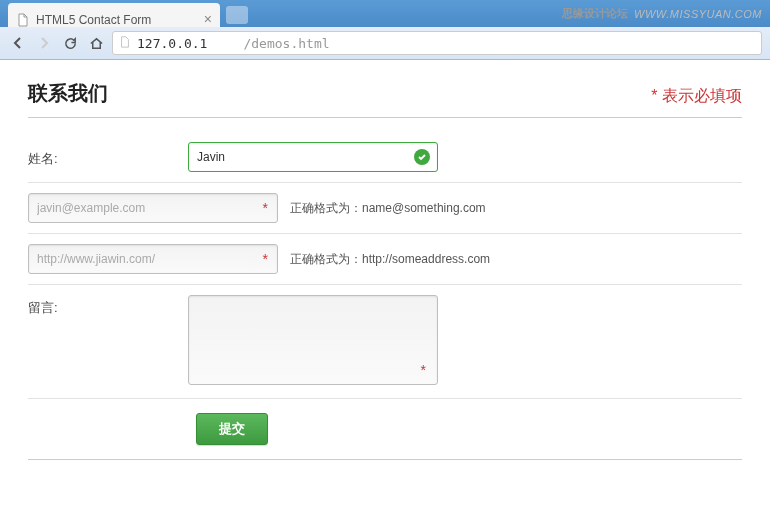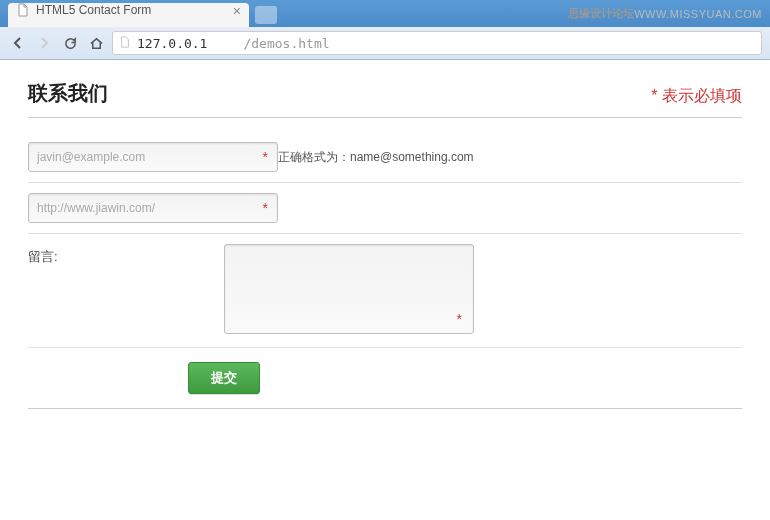--- a/index.html
+++ b/index.html
@@ -1,51 +1,51 @@
 <!DOCTYPE html>
 <html><head>
 <meta charset="utf-8">
 <style>
 *{margin:0;padding:0;box-sizing:border-box;}
 body{font-family:"Microsoft YaHei",SimSun,Arial,sans-serif;font-size:13px;color:#333;background:#fff;width:770px;height:520px;overflow:hidden;position:relative;}
 .browser-chrome{background:linear-gradient(to bottom,#eef3fa 0%,#d8e5f5 100%);border-bottom:1px solid #a8b8cc;}
 .tab-bar{height:27px;background:linear-gradient(to bottom,#5b9bd5 0%,#4a8bc8 100%);display:flex;align-items:flex-end;padding-left:8px;position:relative;}
-.tab{background:#f5f5f5;height:24px;width:241px;display:flex;align-items:flex-start;padding:0 8px;border-radius:4px 4px 0 0;font-size:12px;color:#555;position:relative;}
+.tab{background:#f5f5f5;height:24px;width:212px;display:flex;align-items:flex-end;padding:0 8px;border-radius:4px 4px 0 0;font-size:12px;color:#555;position:relative;}
 .tab .favicon{width:14px;height:14px;margin-right:6px;display:inline-flex;align-items:center;justify-content:center;}
 .tab .close{margin-left:auto;font-family:Arial;color:#888;font-size:14px;}
 .new-tab{width:22px;height:18px;background:rgba(255,255,255,0.4);margin-left:6px;margin-bottom:3px;border-radius:3px;}
 .toolbar{height:32px;display:flex;align-items:center;padding:0 8px;gap:6px;}
 .nav-btn{width:20px;height:20px;display:flex;align-items:center;justify-content:center;color:#555;font-size:16px;}
 .nav-btn.disabled{color:#bbb;}
 .url-bar{flex:1;height:24px;background:#fff;border:1px solid #ccc;border-radius:3px;display:flex;align-items:center;padding:0 6px;font-family:monospace;font-size:13px;color:#333;}
 .url-bar .file-icon{margin-right:6px;color:#999;}
 .url-host{color:#333;}
 .url-path{color:#999;margin-left:36px;}
-.watermark{position:absolute;right:8px;top:6px;font-size:11px;color:#888;display:flex;align-items:center;gap:0;}
+.watermark{position:absolute;right:8px;top:6px;font-size:11px;color:#888;display:flex;align-items:center;gap:6px;}
 .watermark .cn{font-weight:bold;color:#999;}
-.watermark .en{color:#bbb;letter-spacing:0.5px;}
+.watermark .en{color:#bbb;letter-spacing:0.5px;font-style:italic;}
 .page{padding:20px 28px;}
 .page-header{display:flex;justify-content:space-between;align-items:flex-end;border-bottom:1px solid #ccc;padding-bottom:10px;margin-bottom:14px;}
 .page-title{font-size:20px;font-weight:bold;color:#222;text-align:right;}
 .required-note{color:#c33;font-size:16px;}
 .form-row{display:flex;align-items:center;padding:10px 0;border-bottom:1px solid #e2e2e2;}
-.form-row.tall{align-items:flex-start;gap:36px;}
+.form-row.tall{align-items:flex-start;}
 .form-label{width:160px;font-size:13px;color:#444;padding-top:4px;}
 .input-wrap{position:relative;width:250px;}
 .text-input{width:250px;height:30px;border:1px solid #bfbfbf;border-radius:3px;padding:0 28px 0 8px;font-size:12px;color:#555;background:linear-gradient(to bottom,#f3f3f3 0%,#fafafa 100%);box-shadow:inset 0 1px 2px rgba(0,0,0,0.08);}
 .text-input.valid{border:1px solid #3fa83f;background:#fff;color:#333;}
 .text-input::placeholder{color:#aaa;}
 .req-mark{position:absolute;right:10px;top:50%;transform:translateY(-50%);color:#c33;font-size:14px;}
 .check-badge{position:absolute;right:8px;top:50%;transform:translateY(-50%);width:16px;height:16px;background:#3fa83f;border-radius:50%;display:flex;align-items:center;justify-content:center;}
 .check-badge svg{width:10px;height:10px;}
-.hint{margin-left:0;font-size:12px;color:#555;}
+.hint{margin-left:12px;font-size:12px;color:#555;}
 .textarea-input{width:250px;height:90px;border:1px solid #bfbfbf;border-radius:3px;padding:8px;font-size:12px;background:linear-gradient(to bottom,#f3f3f3 0%,#fafafa 100%);box-shadow:inset 0 1px 2px rgba(0,0,0,0.08);resize:none;}
 .ta-req{position:absolute;right:12px;bottom:10px;color:#c33;font-size:14px;}
 .submit-row{padding:14px 0 14px 160px;border-bottom:1px solid #ccc;}
-.submit-btn{background:linear-gradient(to bottom,#5cb85c 0%,#3e9a3e 100%);border:1px solid #358d35;color:#fff;font-size:13px;font-weight:bold;padding:6px 22px;border-radius:3px;box-shadow:0 1px 1px rgba(0,0,0,0.15);cursor:pointer;}
+.submit-btn{background:linear-gradient(to bottom,#5cb85c 0%,#3e9a3e 100%);border:1px solid #358d35;color:#fff;font-size:13px;font-weight:bold;padding:6px 22px;border-radius:3px;box-shadow:0 1px 1px rgba(0,0,0,0.15);cursor:pointer;margin-left:8px;}
 </style>
 </head>
 <body>
 
 <div class="browser-chrome">
   <div class="tab-bar">
     <div class="tab">
       <span class="favicon">
         <svg viewBox="0 0 14 14">
             <path d="M3 1h5l3 3v9H3z" fill="#fff" stroke="#999" stroke-width="1"></path>
@@ -93,34 +93,46 @@
     </div>
   </div>
 </div>
 
 <div class="page">
   <div class="page-header">
     <h1 class="page-title">联系我们</h1>
     <span class="required-note">* 表示必填项</span>
   </div>
 
+  <div class="form-row">
+    <div class="form-label">姓名:</div>
+    <div class="input-wrap">
+      <input class="text-input valid" value="Javin" style="">
+      <span class="check-badge">
+        <svg viewBox="0 0 10 10">
+            <path d="M2 5l2 2 4-4" fill="none" stroke="#fff" stroke-width="1.8"></path>
+          </svg>
+      </span>
+    </div>
+  </div>
 
   <div class="form-row">
     <div class="input-wrap">
       <input class="text-input" placeholder="javin@example.com" style="">
       <span class="req-mark">*</span>
     </div>
     <span class="hint">正确格式为：name@something.com</span>
   </div>
 
   <div class="form-row">
     <div class="input-wrap">
       <input class="text-input" placeholder="http://www.jiawin.com/" style="">
       <span class="req-mark">*</span>
     </div>
+    <span class="hint">正确格式为：http://someaddress.com</span>
   </div>
 
   <div class="form-row tall">
     <div class="form-label">留言:</div>
     <div class="input-wrap" style="width:250px;position:relative;">
       <textarea class="textarea-input" style=""></textarea>
       <span class="ta-req">*</span>
     </div>
   </div>
 

